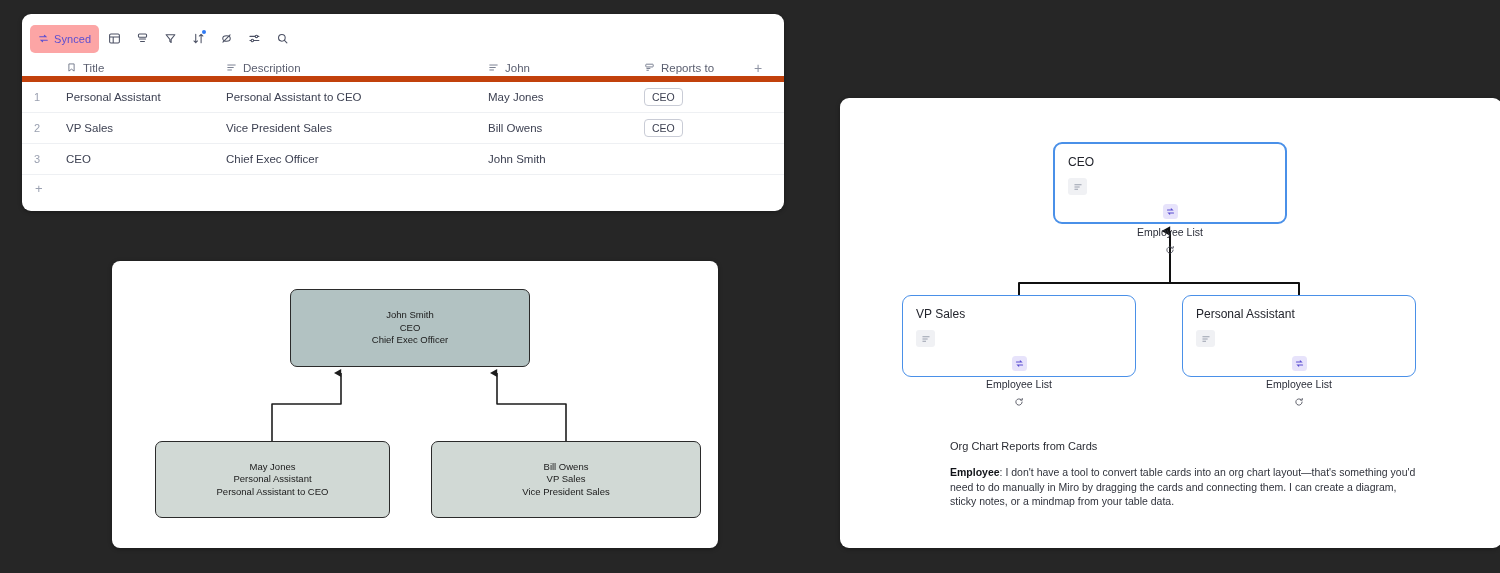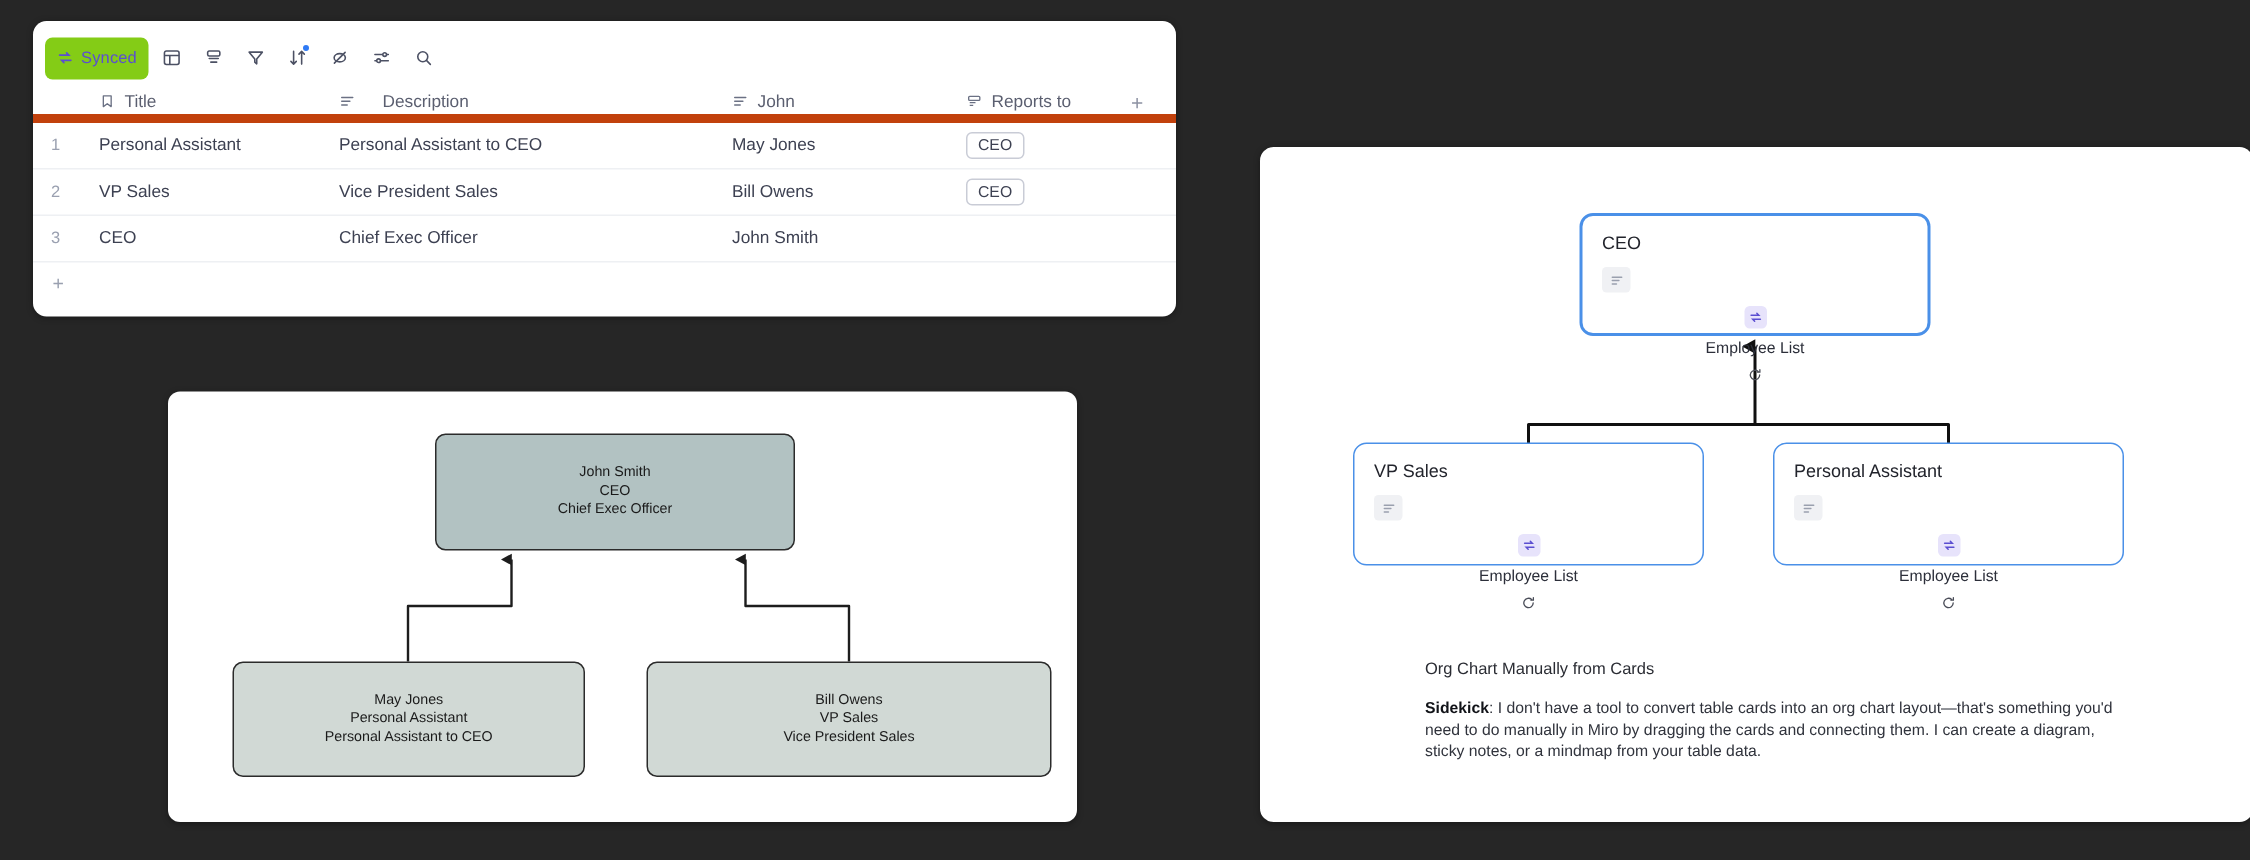--- a/index.html
+++ b/index.html
@@ -19,21 +19,21 @@
     border-radius: 9px;
     box-shadow: 0 1px 4px rgba(0,0,0,.35);
     overflow: hidden;
   }
   .tbl-toolbar {
     height: 27px; display: flex; align-items: center;
     padding: 0 8px; gap: 2px; margin-top: 11px;
   }
   .synced-badge {
     display: flex; align-items: center; gap: 5px;
-    background: #84cc16; color: #5b4ed1;
+    background: #fca5a5; color: #5b4ed1;
     border-radius: 5px; height: 21px; padding: 14px 8px;
     font-size: 11px; letter-spacing: .1px;
   }
   .synced-badge svg { display:block; }
   .tb-btn {
     width: 26px; height: 22px; display: flex;
     align-items: center; justify-content: center;
     position: relative; border-radius: 4px;
   }
   .tb-btn svg { display: block; }
@@ -50,21 +50,21 @@
     font-size: 11.5px; color: #5b5f70;
   }
   .tbl-row {
     display: flex; align-items: center;
     height: 31px;
     border-bottom: 1px solid #eef0f3;
     font-size: 11.5px; color: #3d4152;
   }
   .c-num   { width: 44px; padding-left: 12px; color:#9aa0b0; font-size:11px; }
   .c-title { width: 160px; display:flex; align-items:center; gap:6px;}
-  .c-desc  { width: 262px; display:flex; align-items:center; gap:18px;}
+  .c-desc  { width: 262px; display:flex; align-items:center; gap:6px;}
   .c-name  { width: 156px; display:flex; align-items:center; gap:6px;}
   .c-rep   { width: 110px; display:flex; align-items:center; gap:6px;}
   .c-plus  { flex:1; display:flex; align-items:center; color:#8e93a3; font-size:14px;}
   .hdr-ico { display:flex; align-items:center; color:#6b7184; }
   .chip {
     display:inline-flex; align-items:center; justify-content:center;
     border:1px solid #c9ccd6; border-radius:4px;
     height:18px; padding:0 7px; font-size:10.5px; color:#3d4152;
     background:#fff;
   }
@@ -396,18 +396,18 @@
         <span>
           <svg width="10" height="10" viewBox="0 0 16 16" fill="none" stroke="#4a4d58" stroke-width="1.4" stroke-linecap="round">
             <path d="M13 8a5 5 0 1 1-1.6-3.7"></path>
               <path d="M13.2 2.4v2.6h-2.6"></path>
           </svg>
         </span>
       </div>
     </div>
 
     <div class="note">
-      <div class="note-title">Org Chart Manually from Cards</div>
-      <div class="note-body"><b>Sidekick</b><span>: I don't have a tool to convert table cards into an org chart layout—that's something you'd need to do manually in Miro by dragging the cards and connecting them. I can create a diagram, sticky notes, or a mindmap from your table data.</span></div>
+      <div class="note-title">Org Chart Reports from Cards</div>
+      <div class="note-body"><b>Employee</b><span>: I don't have a tool to convert table cards into an org chart layout—that's something you'd need to do manually in Miro by dragging the cards and connecting them. I can create a diagram, sticky notes, or a mindmap from your table data.</span></div>
     </div>
   </div>
 
 </div>
 
 </body></html>

